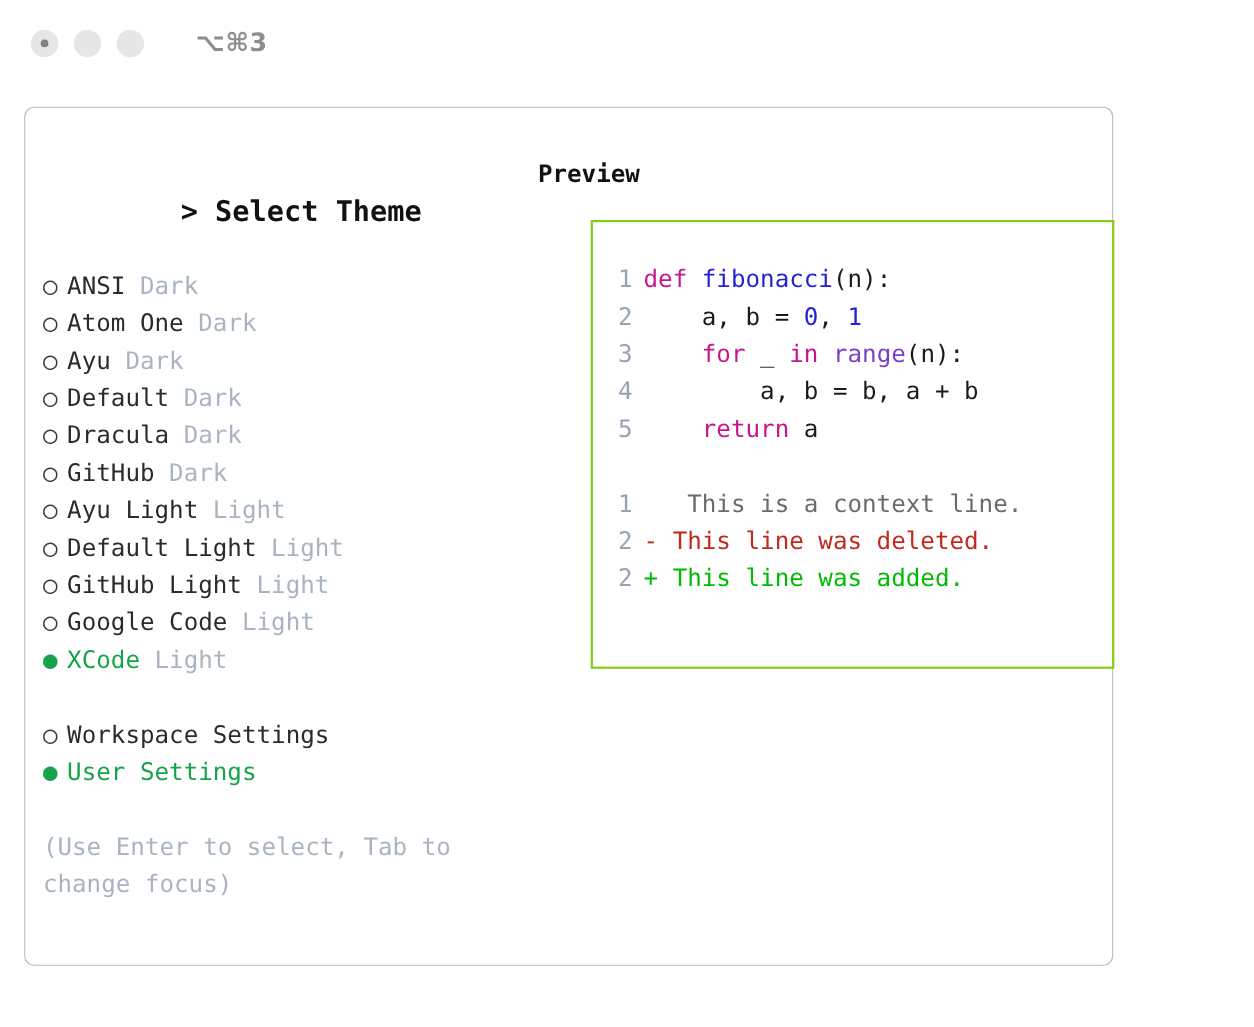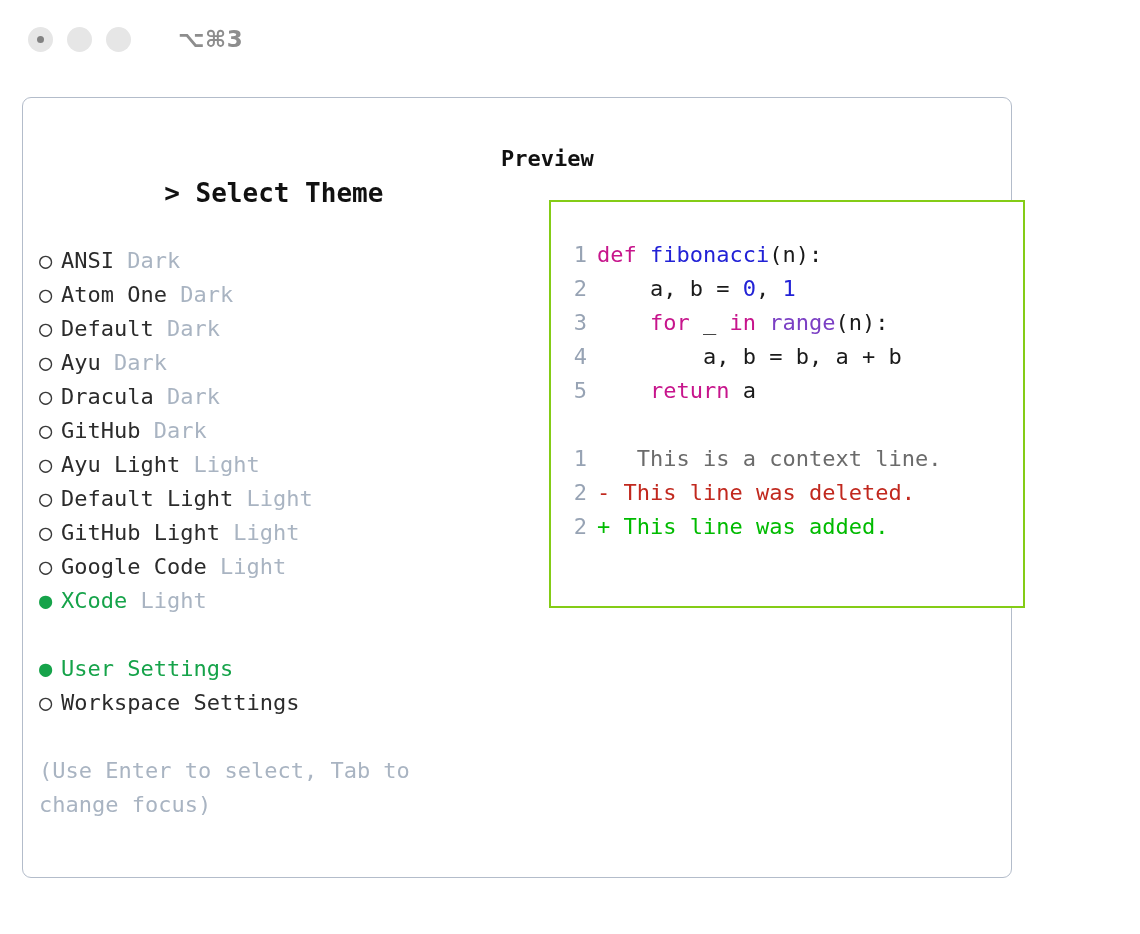--- a/index.html
+++ b/index.html
@@ -77,21 +77,21 @@
 
   
   .col-left {
     position: absolute;
     left: 16px;
     top: 44px;
     width: 450px;
   }
   .col-right {
     position: absolute;
-    left: 478px;
+    left: 466px;
     top: 44px;
     width: 496px;
   }
 
   
   .list-header {
     font-size: 26px;
     font-weight: 700;
     color: #111111;
     line-height: 34px;
@@ -196,37 +196,37 @@
 
     <div class="col-left">
 
       <div class="list-header">
         <span>&gt; Select Theme</span>
       </div>
 
       <div id="theme-list">
           <div class="opt"><span class="bullet">○</span><span class="name">ANSI</span><span> </span><span class="badge">Dark</span></div>
           <div class="opt"><span class="bullet">○</span><span class="name">Atom One</span><span> </span><span class="badge">Dark</span></div>
+          <div class="opt"><span class="bullet">○</span><span class="name">Ayu</span><span> </span><span class="badge">Dark</span></div>
           <div class="opt"><span class="bullet">○</span><span class="name">Default</span><span> </span><span class="badge">Dark</span></div>
-          <div class="opt"><span class="bullet">○</span><span class="name">Ayu</span><span> </span><span class="badge">Dark</span></div>
           <div class="opt"><span class="bullet">○</span><span class="name">Dracula</span><span> </span><span class="badge">Dark</span></div>
           <div class="opt"><span class="bullet">○</span><span class="name">GitHub</span><span> </span><span class="badge">Dark</span></div>
           <div class="opt"><span class="bullet">○</span><span class="name">Ayu Light</span><span> </span><span class="badge">Light</span></div>
           <div class="opt"><span class="bullet">○</span><span class="name">Default Light</span><span> </span><span class="badge">Light</span></div>
           <div class="opt"><span class="bullet">○</span><span class="name">GitHub Light</span><span> </span><span class="badge">Light</span></div>
           <div class="opt"><span class="bullet">○</span><span class="name">Google Code</span><span> </span><span class="badge">Light</span></div>
           <div class="opt selected"><span class="bullet">●</span><span class="name">XCode</span><span> </span><span class="badge">Light</span></div>
         </div>
 
       <div class="section-gap"></div>
 
 
       <div id="apply-list">
+          <div class="opt"><span class="bullet">○</span><span class="name">Workspace Settings</span></div>
           <div class="opt selected"><span class="bullet">●</span><span class="name">User Settings</span></div>
-          <div class="opt"><span class="bullet">○</span><span class="name">Workspace Settings</span></div>
         </div>
 
       <div class="hint">(Use Enter to select, Tab to change focus)</div>
     </div>
 
     <div class="col-right">
       <div class="preview-title">Preview</div>
 
       <div class="preview-box">
         <div class="code" id="code-block"><div class="code-line"><span class="ln">1</span><span class="tok-kw">def</span><span class="tok-plain"> </span><span class="tok-fn">fibonacci</span><span class="tok-plain">(n):</span></div><div class="code-line"><span class="ln">2</span><span class="tok-plain">    a, b = </span><span class="tok-num">0</span><span class="tok-plain">, </span><span class="tok-num">1</span></div><div class="code-line"><span class="ln">3</span><span class="tok-plain">    </span><span class="tok-kw">for</span><span class="tok-plain"> _ </span><span class="tok-kw">in</span><span class="tok-plain"> </span><span class="tok-builtin">range</span><span class="tok-plain">(n):</span></div><div class="code-line"><span class="ln">4</span><span class="tok-plain">        a, b = b, a + b</span></div><div class="code-line"><span class="ln">5</span><span class="tok-plain">    </span><span class="tok-kw">return</span><span class="tok-plain"> a</span></div></div>

